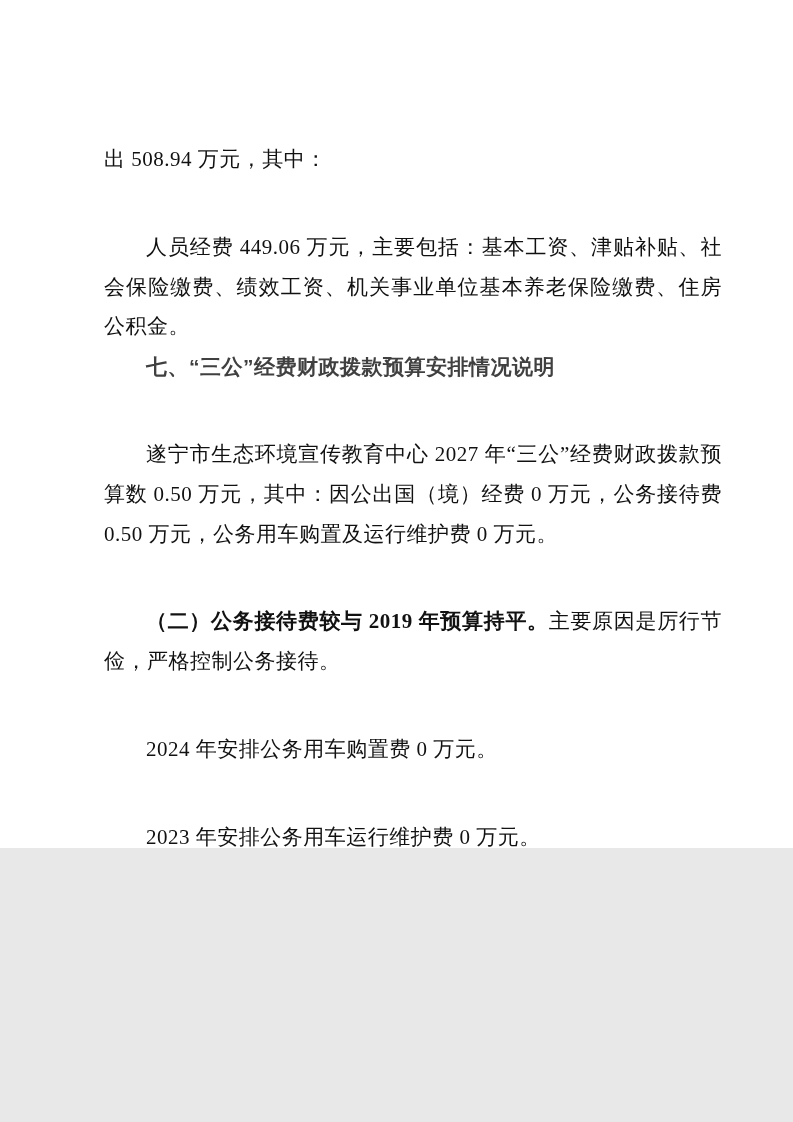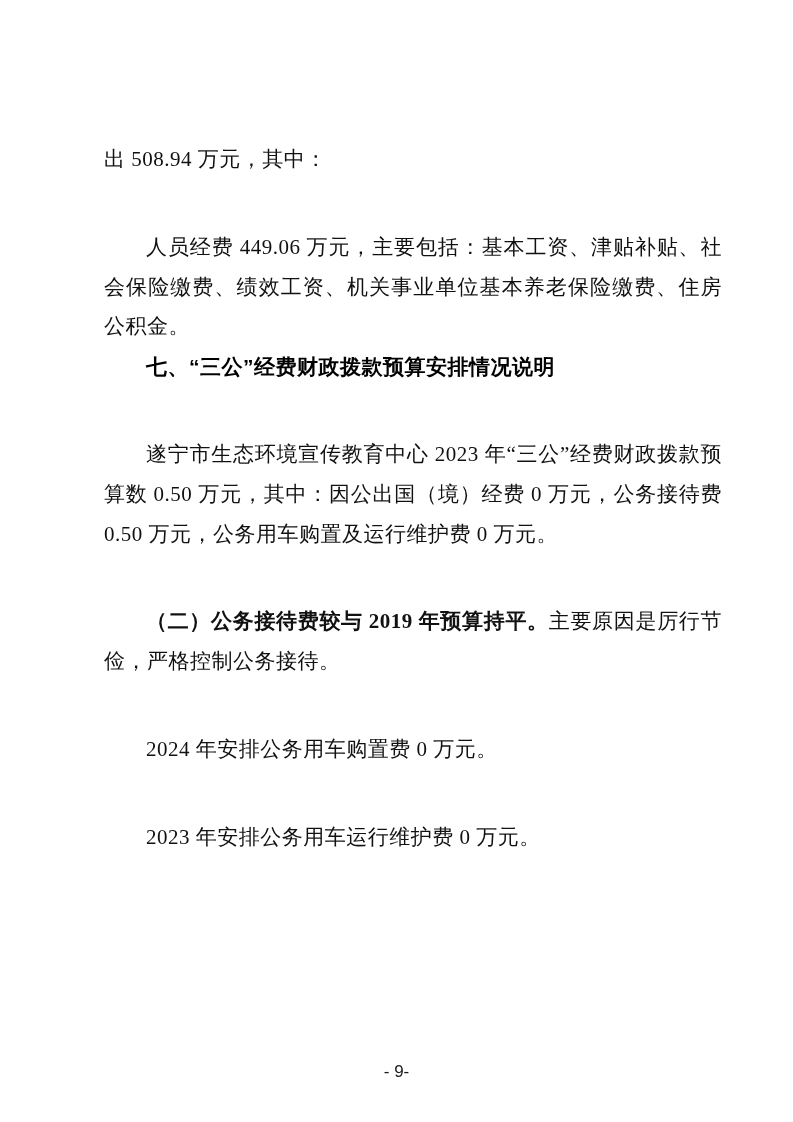--- a/index.html
+++ b/index.html
@@ -5,21 +5,21 @@
   html, body { margin: 0; padding: 0; }
   body {
     width: 793px;
     height: 1122px;
     background: #e8e8e8;
     font-family: "Liberation Serif", serif;
   }
   .page {
     position: relative;
     width: 793px;
-    height: 1122px;
+    height: 848px;
     background: #ffffff;
     overflow: hidden;
     color: #111111;
   }
   .content {
     position: absolute;
     left: 104px;
     top: 140px;
     width: 618px;
     font-size: 21px;
@@ -35,21 +35,21 @@
   }
   .indent { text-indent: 42px; margin-top: 48px; }
   .lead { font-weight: 700; }
   .heading {
     margin: 0;
     font-size: 21px;
     line-height: 39.8px;
     font-family: "Liberation Sans", sans-serif;
     font-weight: 700;
     text-indent: 42px;
-    color: #000000;
+    color: #404040;
   }
   .footer {
     position: absolute;
     left: 0;
     right: 0;
     top: 1061px;
     text-align: center;
     font-family: "Liberation Sans", sans-serif;
     font-size: 17px;
     line-height: 22px;
@@ -62,21 +62,21 @@
 <div class="page">
   <div class="content">
 
     <p class="para">出 508.94 万元，其中：</p>
 
     <p class="para indent">人员经费 449.06 万元，主要包括：基本工资、津贴补贴、社会保险缴费、绩效工资、机关事业单位基本养老保险缴费、住房公积金。</p>
 
 
     <h2 class="heading">七、“三公”经费财政拨款预算安排情况说明</h2>
 
-    <p class="para indent">遂宁市生态环境宣传教育中心 2023 年“三公”经费财政拨款预算数 0.50 万元，其中：因公出国（境）经费 0 万元，公务接待费 0.50 万元，公务用车购置及运行维护费 0 万元。</p>
+    <p class="para indent">遂宁市生态环境宣传教育中心 2027 年“三公”经费财政拨款预算数 0.50 万元，其中：因公出国（境）经费 0 万元，公务接待费 0.50 万元，公务用车购置及运行维护费 0 万元。</p>
 
 
     <p class="para indent"><b class="lead">（二）公务接待费较与 2019 年预算持平。</b><span>主要原因是厉行节俭，严格控制公务接待。</span></p>
 
 
 
     <p class="para indent">2024 年安排公务用车购置费 0 万元。</p>
 
     <p class="para indent">2023 年安排公务用车运行维护费 0 万元。</p>
 

